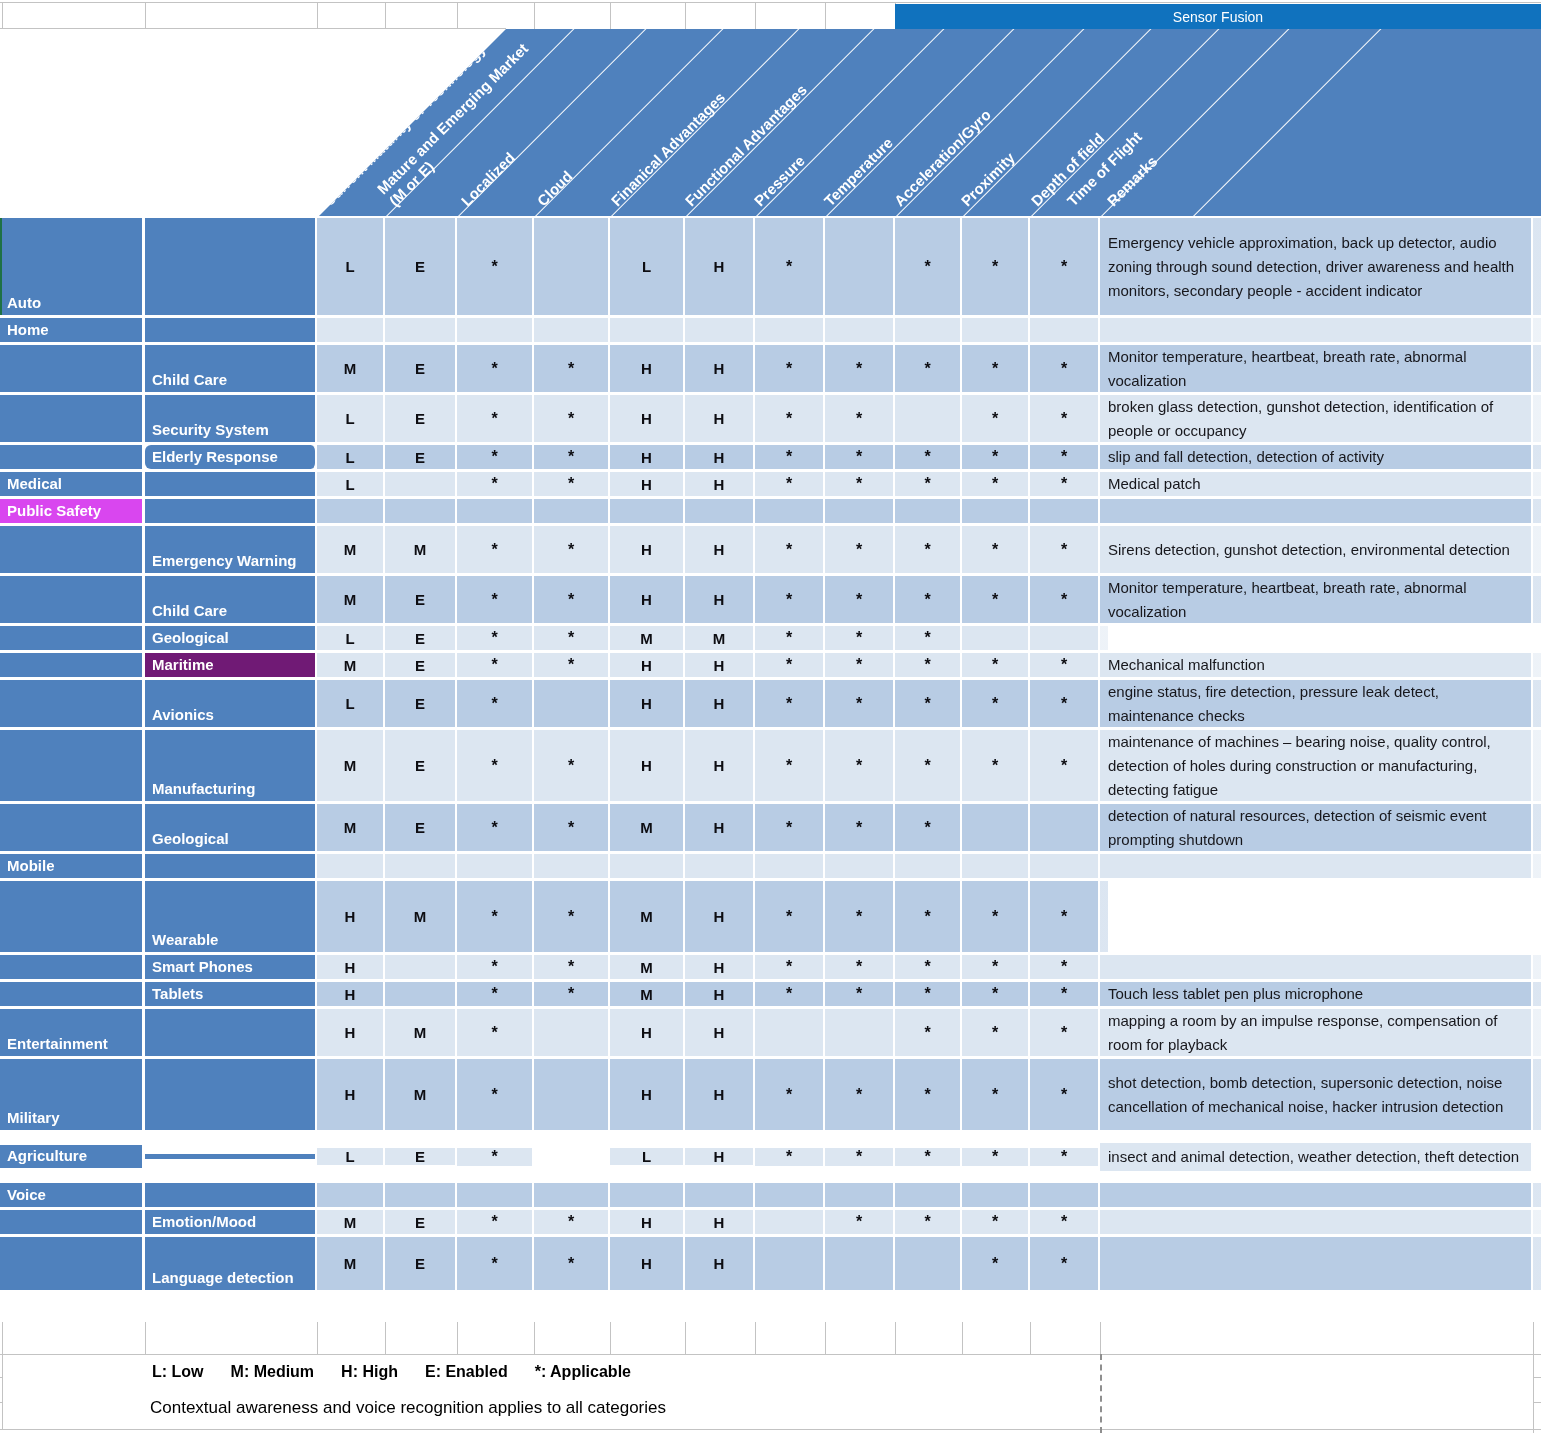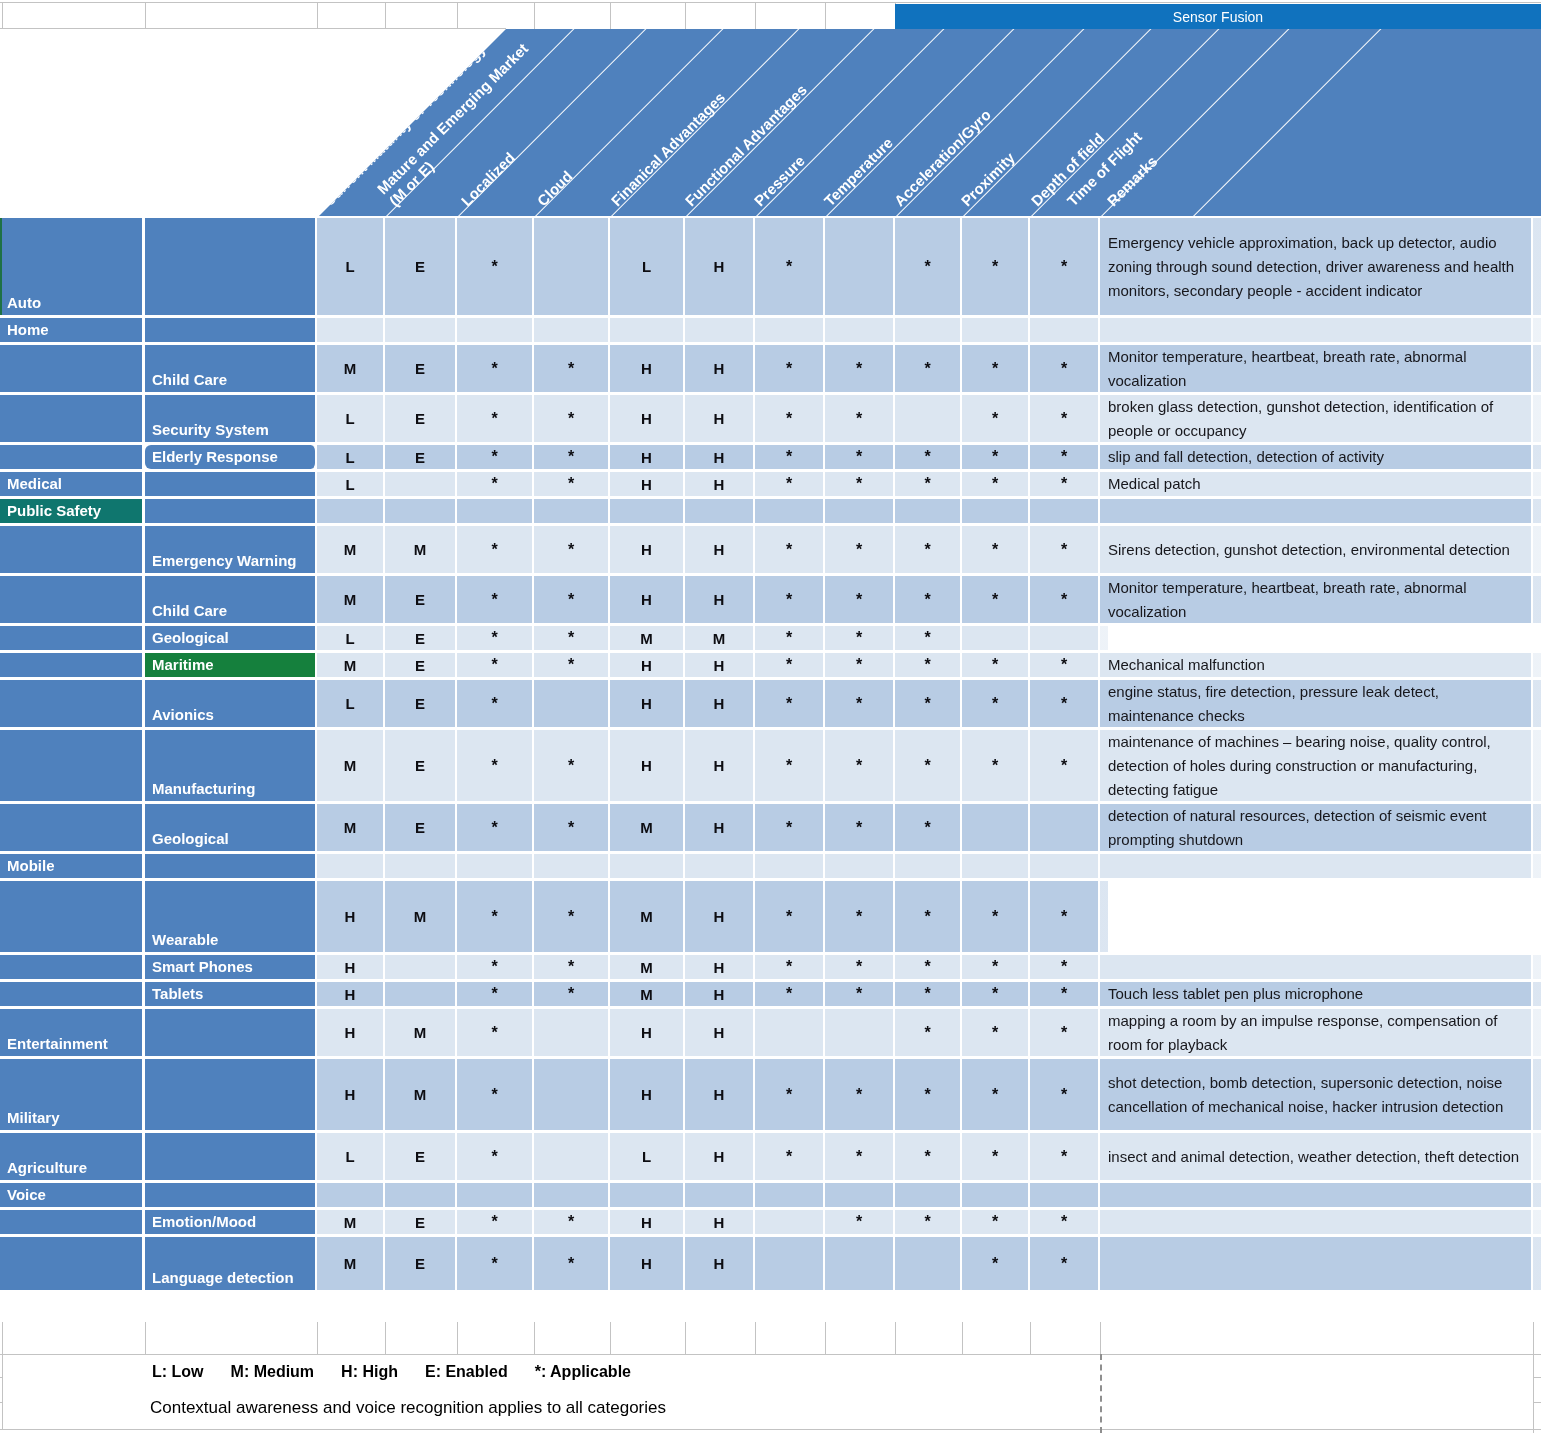--- a/index.html
+++ b/index.html
@@ -264,21 +264,21 @@
         <div class="cell val-cell ast" style="width: 70px; background: rgb(220, 230, 241);">*</div>
         <div class="cell val-cell ast" style="width: 67px; background: rgb(220, 230, 241);">*</div>
         <div class="cell val-cell ast" style="width: 68px; background: rgb(220, 230, 241);">*</div>
         <div class="cell val-cell ast" style="width: 70px; background: rgb(220, 230, 241);">*</div>
         <div class="cell rem-cell" style="background: rgb(220, 230, 241);">
           <div>Medical patch</div>
         </div>
         <div class="cell sliver" style="background: linear-gradient(rgba(255, 255, 255, 0.5), rgba(255, 255, 255, 0.5)), rgb(220, 230, 241);"></div>
       </div>
       <div class="trow" style="height: 27px;">
-        <div class="cell cat-cell" style="background: #0f766e;">Public Safety</div>
+        <div class="cell cat-cell" style="background: #d946ef;">Public Safety</div>
         <div class="cell sub-cell" style="background: rgb(79, 129, 189);"></div>
         <div class="cell val-cell" style="width: 68px; background: rgb(184, 204, 228);"></div>
         <div class="cell val-cell" style="width: 72px; background: rgb(184, 204, 228);"></div>
         <div class="cell val-cell" style="width: 77px; background: rgb(184, 204, 228);"></div>
         <div class="cell val-cell" style="width: 76px; background: rgb(184, 204, 228);"></div>
         <div class="cell val-cell" style="width: 75px; background: rgb(184, 204, 228);"></div>
         <div class="cell val-cell" style="width: 70px; background: rgb(184, 204, 228);"></div>
         <div class="cell val-cell" style="width: 70px; background: rgb(184, 204, 228);"></div>
         <div class="cell val-cell" style="width: 70px; background: rgb(184, 204, 228);"></div>
         <div class="cell val-cell" style="width: 67px; background: rgb(184, 204, 228);"></div>
@@ -338,21 +338,21 @@
         <div class="cell val-cell" style="width: 70px; background: rgb(220, 230, 241);">M</div>
         <div class="cell val-cell ast" style="width: 70px; background: rgb(220, 230, 241);">*</div>
         <div class="cell val-cell ast" style="width: 70px; background: rgb(220, 230, 241);">*</div>
         <div class="cell val-cell ast" style="width: 67px; background: rgb(220, 230, 241);">*</div>
         <div class="cell val-cell" style="width: 68px; background: rgb(220, 230, 241);"></div>
         <div class="cell val-cell" style="width: 70px; background: rgb(220, 230, 241);"></div>
         <div class="cell sliver" style="background: linear-gradient(rgba(255, 255, 255, 0.5), rgba(255, 255, 255, 0.5)), rgb(220, 230, 241);"></div>
       </div>
       <div class="trow" style="height: 27px;">
         <div class="cell cat-cell" style="background: rgb(79, 129, 189);"></div>
-        <div class="cell sub-cell" style="background: #15803d;">Maritime</div>
+        <div class="cell sub-cell" style="background: #701a75;">Maritime</div>
         <div class="cell val-cell" style="width: 68px; background: rgb(220, 230, 241);">M</div>
         <div class="cell val-cell" style="width: 72px; background: rgb(220, 230, 241);">E</div>
         <div class="cell val-cell ast" style="width: 77px; background: rgb(220, 230, 241);">*</div>
         <div class="cell val-cell ast" style="width: 76px; background: rgb(220, 230, 241);">*</div>
         <div class="cell val-cell" style="width: 75px; background: rgb(220, 230, 241);">H</div>
         <div class="cell val-cell" style="width: 70px; background: rgb(220, 230, 241);">H</div>
         <div class="cell val-cell ast" style="width: 70px; background: rgb(220, 230, 241);">*</div>
         <div class="cell val-cell ast" style="width: 70px; background: rgb(220, 230, 241);">*</div>
         <div class="cell val-cell ast" style="width: 67px; background: rgb(220, 230, 241);">*</div>
         <div class="cell val-cell ast" style="width: 68px; background: rgb(220, 230, 241);">*</div>
@@ -523,21 +523,21 @@
         <div class="cell val-cell ast" style="width: 70px; background: rgb(184, 204, 228);">*</div>
         <div class="cell val-cell ast" style="width: 70px; background: rgb(184, 204, 228);">*</div>
         <div class="cell val-cell ast" style="width: 67px; background: rgb(184, 204, 228);">*</div>
         <div class="cell val-cell ast" style="width: 68px; background: rgb(184, 204, 228);">*</div>
         <div class="cell val-cell ast" style="width: 70px; background: rgb(184, 204, 228);">*</div>
         <div class="cell rem-cell" style="background: rgb(184, 204, 228);">
           <div>shot detection, bomb detection, supersonic detection, noise cancellation of mechanical noise, hacker intrusion detection</div>
         </div>
         <div class="cell sliver" style="background: linear-gradient(rgba(255, 255, 255, 0.5), rgba(255, 255, 255, 0.5)), rgb(184, 204, 228);"></div>
       </div>
-      <div class="trow" style="height: 50px;">
+      <div class="trow" style="height: 50px; align-items: center;">
         <div class="cell cat-cell" style="background: rgb(79, 129, 189);">Agriculture</div>
         <div class="cell sub-cell" style="background: rgb(79, 129, 189);"></div>
         <div class="cell val-cell" style="width: 68px; background: rgb(220, 230, 241);">L</div>
         <div class="cell val-cell" style="width: 72px; background: rgb(220, 230, 241);">E</div>
         <div class="cell val-cell ast" style="width: 77px; background: rgb(220, 230, 241);">*</div>
         <div class="cell val-cell" style="width: 76px; background: rgb(220, 230, 241);"></div>
         <div class="cell val-cell" style="width: 75px; background: rgb(220, 230, 241);">L</div>
         <div class="cell val-cell" style="width: 70px; background: rgb(220, 230, 241);">H</div>
         <div class="cell val-cell ast" style="width: 70px; background: rgb(220, 230, 241);">*</div>
         <div class="cell val-cell ast" style="width: 70px; background: rgb(220, 230, 241);">*</div>

